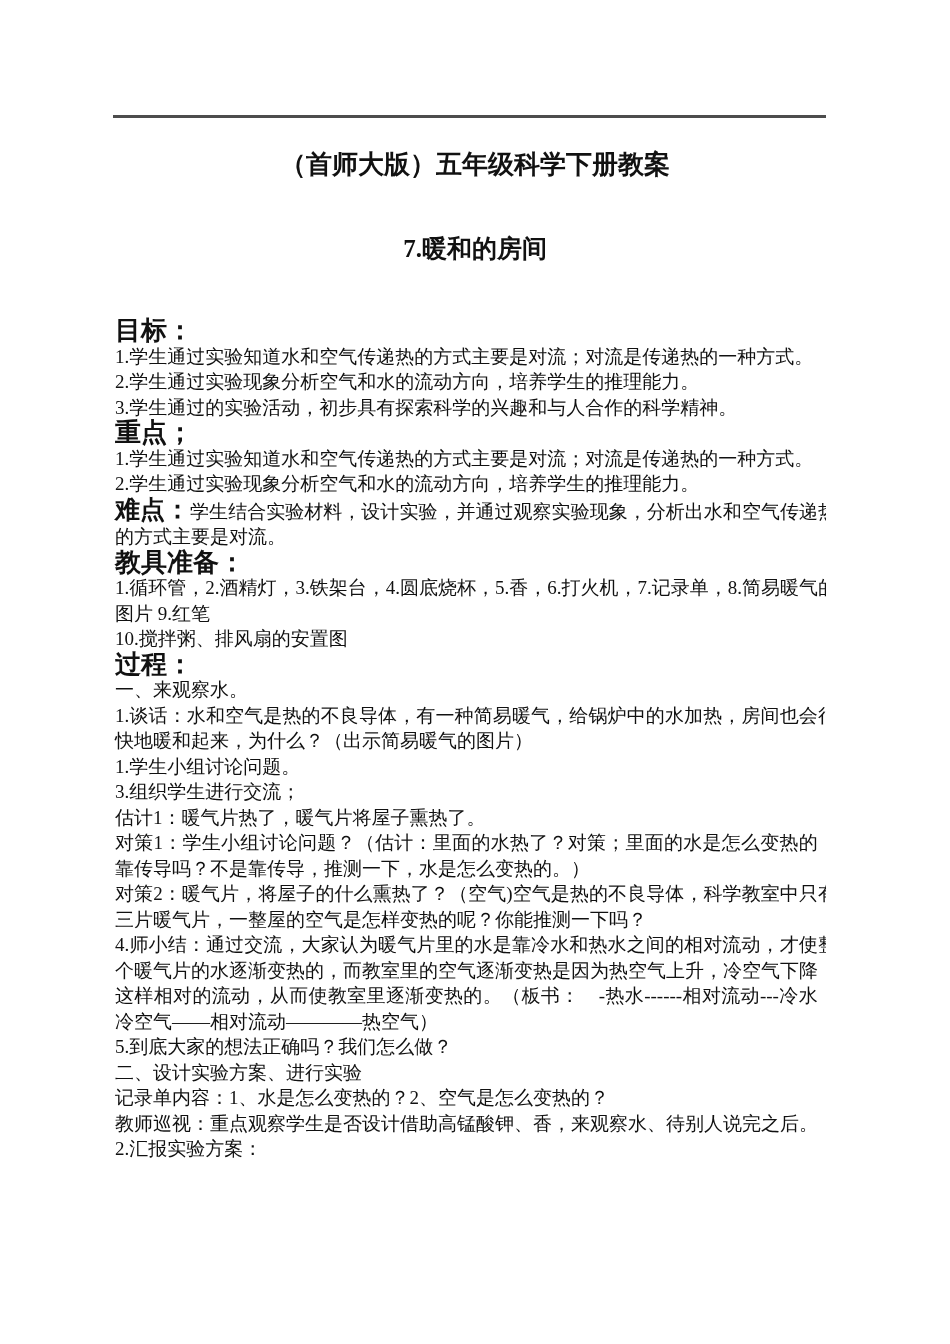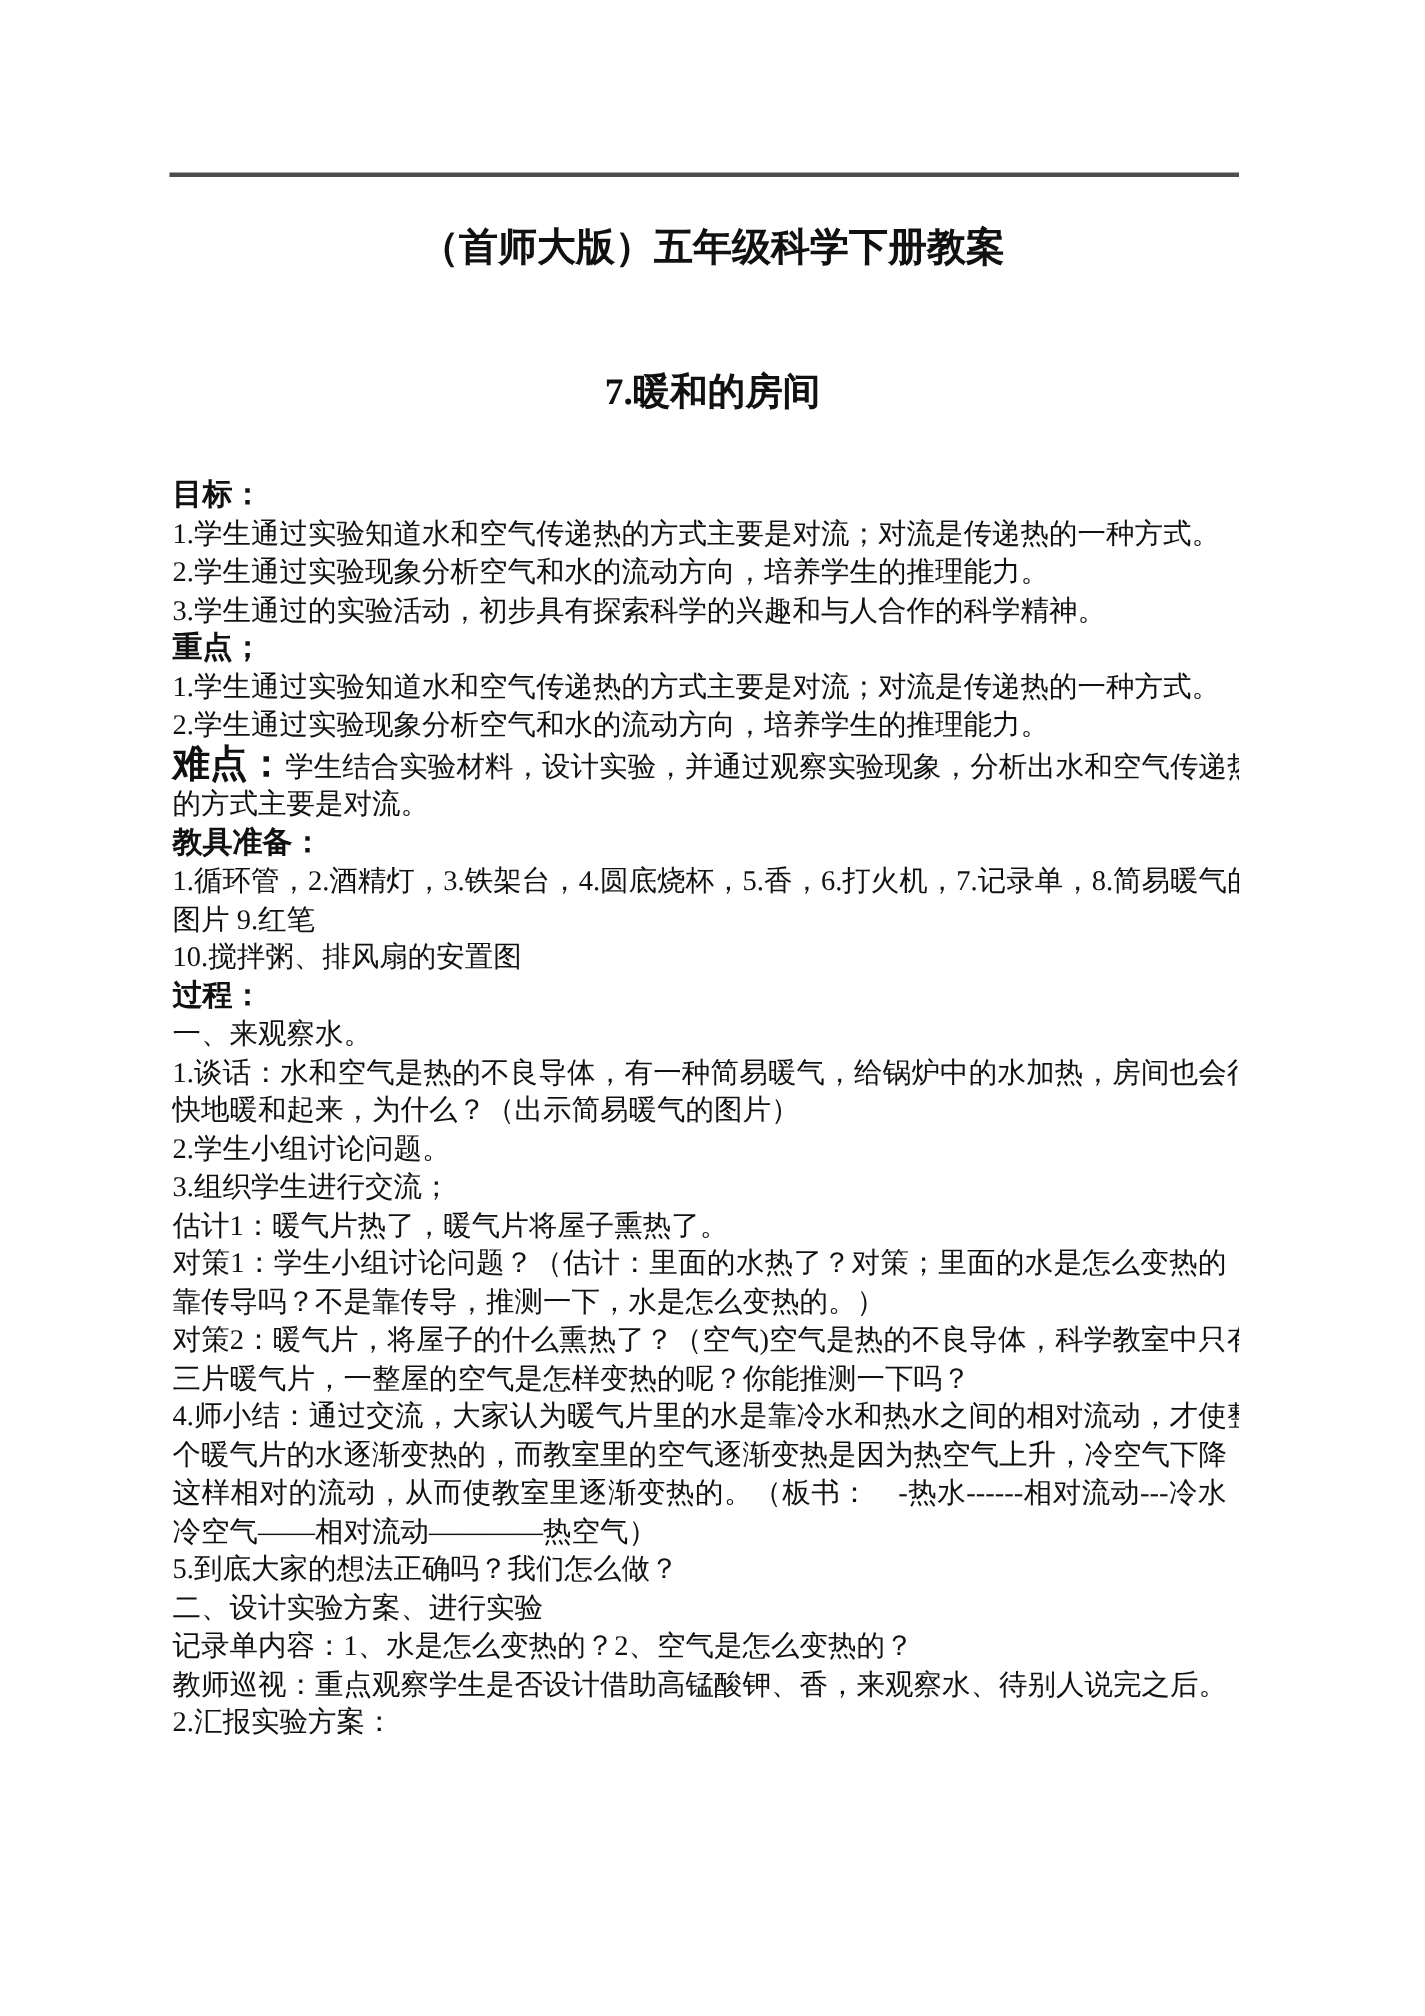--- a/index.html
+++ b/index.html
@@ -32,21 +32,21 @@
     width: 950px;
     text-align: center;
     font-size: 26px;
     line-height: 34px;
     font-weight: bold;
     margin: 0;
   }
   .lesson-title {
     position: absolute;
     left: 0;
-    top: 226px;
+    top: 213px;
     width: 950px;
     text-align: center;
     font-size: 25px;
     line-height: 32px;
     font-weight: bold;
     margin: 0;
   }
   .content {
     position: absolute;
     left: 115px;
@@ -56,21 +56,21 @@
     line-height: 25.5px;
     text-align: justify;
     letter-spacing: 0;
   }
   .content p {
     margin: 0;
     padding: 0;
   }
   .content p.heading {
     font-family: "Liberation Sans", "DejaVu Sans", sans-serif;
-    font-size: 20px;
+    font-size: 26px;
     font-weight: bold;
     text-align: left;
   }
   .content .lead {
     font-family: "Liberation Sans", "DejaVu Sans", sans-serif;
     font-size: 25px;
     font-weight: bold;
   }
 </style>
 </head>
@@ -88,21 +88,21 @@
       <p class="heading">重点；</p>
       <p class="body">1.学生通过实验知道水和空气传递热的方式主要是对流；对流是传递热的一种方式。</p>
       <p class="body">2.学生通过实验现象分析空气和水的流动方向，培养学生的推理能力。</p>
       <p class="body"><span class="lead">难点：</span>学生结合实验材料，设计实验，并通过观察实验现象，分析出水和空气传递热的方式主要是对流。</p>
       <p class="heading">教具准备：</p>
       <p class="body">1.循环管，2.酒精灯，3.铁架台，4.圆底烧杯，5.香，6.打火机，7.记录单，8.简易暖气的图片 9.红笔</p>
       <p class="body">10.搅拌粥、排风扇的安置图</p>
       <p class="heading">过程：</p>
       <p class="body">一、来观察水。</p>
       <p class="body">1.谈话：水和空气是热的不良导体，有一种简易暖气，给锅炉中的水加热，房间也会很快地暖和起来，为什么？（出示简易暖气的图片）</p>
-      <p class="body">2.学生小组讨论问题。</p>
+      <p class="body">1.学生小组讨论问题。</p>
       <p class="body">3.组织学生进行交流；</p>
       <p class="body">估计1：暖气片热了，暖气片将屋子熏热了。</p>
       <p class="body">对策1：学生小组讨论问题？（估计：里面的水热了？对策；里面的水是怎么变热的，靠传导吗？不是靠传导，推测一下，水是怎么变热的。）</p>
       <p class="body">对策2：暖气片，将屋子的什么熏热了？（空气)空气是热的不良导体，科学教室中只有三片暖气片，一整屋的空气是怎样变热的呢？你能推测一下吗？</p>
       <p class="body">4.师小结：通过交流，大家认为暖气片里的水是靠冷水和热水之间的相对流动，才使整个暖气片的水逐渐变热的，而教室里的空气逐渐变热是因为热空气上升，冷空气下降，这样相对的流动，从而使教室里逐渐变热的。（板书：　-热水------相对流动---冷水，冷空气——相对流动————热空气）</p>
       <p class="body">5.到底大家的想法正确吗？我们怎么做？</p>
       <p class="body">二、设计实验方案、进行实验</p>
       <p class="body">记录单内容：1、水是怎么变热的？2、空气是怎么变热的？</p>
       <p class="body">教师巡视：重点观察学生是否设计借助高锰酸钾、香，来观察水、待别人说完之后。</p>
       <p class="body">2.汇报实验方案：</p>

